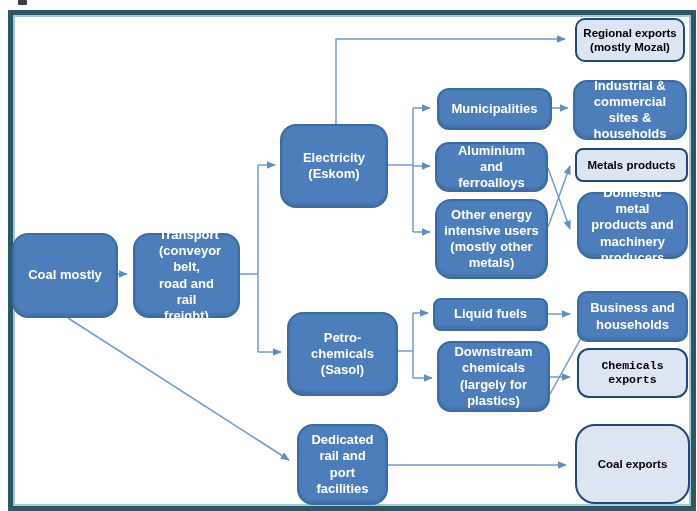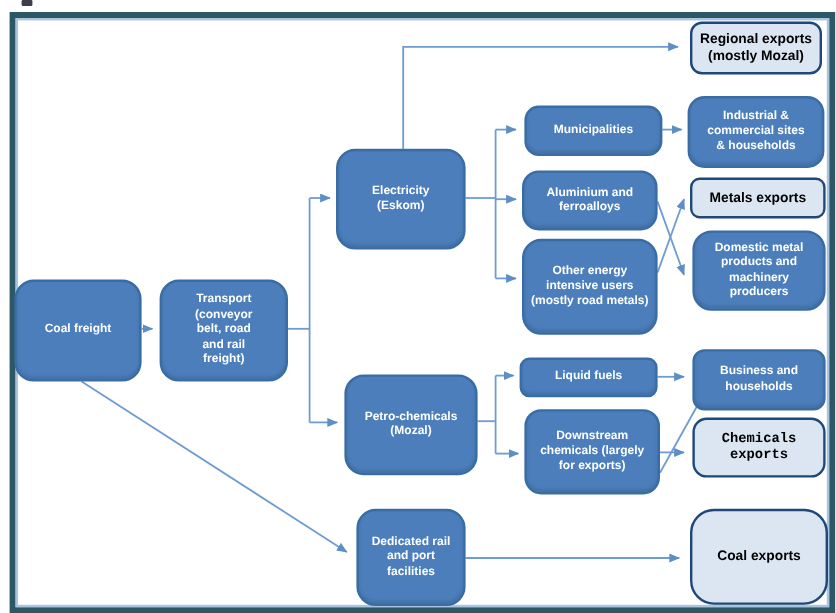--- a/index.html
+++ b/index.html
@@ -23,21 +23,21 @@
   }
   svg.wires{position:absolute;left:0;top:0;width:697px;height:511px;pointer-events:none;}
   .node{
     position:absolute;box-sizing:border-box;display:flex;align-items:center;justify-content:center;
     text-align:center;font-weight:bold;line-height:1.25;
   }
   .node.blue{
     background:var(--proc-fill,#4b7ebb);
     border:2px solid var(--proc-border,#3a6ca4);
     color:var(--proc-text,#ffffff);
-    font-size:10px;
+    font-size:13px;
     box-shadow:inset 0 -2px 3px rgba(0,0,0,0.12);
   }
   .node.light{
     background:var(--exp-fill,#dce6f2);
     border:2.5px solid var(--exp-border,#1f4879);
     color:var(--exp-text,#000000);
     font-size:11.5px;
   }
   .lbl{display:block;width:100%;}
 </style>
@@ -78,69 +78,69 @@
       <path d="M413,378 L432,378" marker-end="url(#arr)"></path>
       <path d="M548,314 L570,314" marker-end="url(#arr)"></path>
       <path d="M550,377 L570,377" marker-end="url(#arr)"></path>
       <path d="M550,394 L585,331"></path>
       <path d="M68,318 L289,460" marker-end="url(#arr)"></path>
       <path d="M388,465 L566,465" marker-end="url(#arr)"></path>
     </g>
   </svg>
 
   <div class="node blue" style="left:12px;top:233px;width:106px;height:85px;border-radius:16px;padding:0 6px;">
-    <span class="lbl">Coal freight</span>
+    <span class="lbl">Coal mostly</span>
   </div>
 
   <div class="node blue" style="left:133px;top:233px;width:107px;height:85px;border-radius:16px;padding:0 24px;">
     <span class="lbl">Transport (conveyor belt, road and rail freight)</span>
   </div>
 
   <div class="node blue" style="left:280px;top:124px;width:108px;height:84px;border-radius:16px;padding:0 10px;">
     <span class="lbl">Electricity (Eskom)</span>
   </div>
 
   <div class="node blue" style="left:287px;top:312px;width:111px;height:84px;border-radius:16px;padding:0 13px;">
-    <span class="lbl">Petro-chemicals (Mozal)</span>
+    <span class="lbl">Petro-chemicals (Sasol)</span>
   </div>
 
   <div class="node blue" style="left:297px;top:424px;width:91px;height:81px;border-radius:16px;padding:0 8px;">
     <span class="lbl">Dedicated rail and port facilities</span>
   </div>
 
   <div class="node blue" style="left:437px;top:88px;width:115px;height:42px;border-radius:12px;padding:0 4px;">
     <span class="lbl">Municipalities</span>
   </div>
 
   <div class="node blue" style="left:435px;top:142px;width:113px;height:50px;border-radius:14px;padding:0 14px;">
     <span class="lbl">Aluminium and ferroalloys</span>
   </div>
 
   <div class="node blue" style="left:435px;top:199px;width:113px;height:80px;border-radius:16px;padding:0 4px;">
-    <span class="lbl">Other energy intensive users (mostly road metals)</span>
+    <span class="lbl">Other energy intensive users (mostly other metals)</span>
   </div>
 
   <div class="node blue" style="left:433px;top:298px;width:115px;height:33px;border-radius:8px;padding:0 4px;">
     <span class="lbl">Liquid fuels</span>
   </div>
 
   <div class="node blue" style="left:437px;top:341px;width:113px;height:71px;border-radius:14px;padding:0 6px;">
-    <span class="lbl">Downstream chemicals (largely  for exports)</span>
+    <span class="lbl">Downstream chemicals (largely  for plastics)</span>
   </div>
 
   <div class="node light" style="left:575px;top:18px;width:110px;height:44px;border-radius:10px;padding:0 2px;">
     <span class="lbl">Regional exports (mostly Mozal)</span>
   </div>
 
   <div class="node blue" style="left:573px;top:80px;width:114px;height:60px;border-radius:14px;padding:0 10px;">
     <span class="lbl">Industrial &amp; commercial sites &amp; households</span>
   </div>
 
   <div class="node light" style="left:575px;top:148px;width:113px;height:34px;border-radius:8px;padding:0 2px;">
-    <span class="lbl">Metals exports</span>
+    <span class="lbl">Metals products</span>
   </div>
 
   <div class="node blue" style="left:577px;top:192px;width:111px;height:67px;border-radius:16px;padding:0 8px;">
     <span class="lbl">Domestic metal products and machinery producers</span>
   </div>
 
   <div class="node blue" style="left:577px;top:291px;width:111px;height:51px;border-radius:10px;padding:0 6px;">
     <span class="lbl">Business and households</span>
   </div>
 

